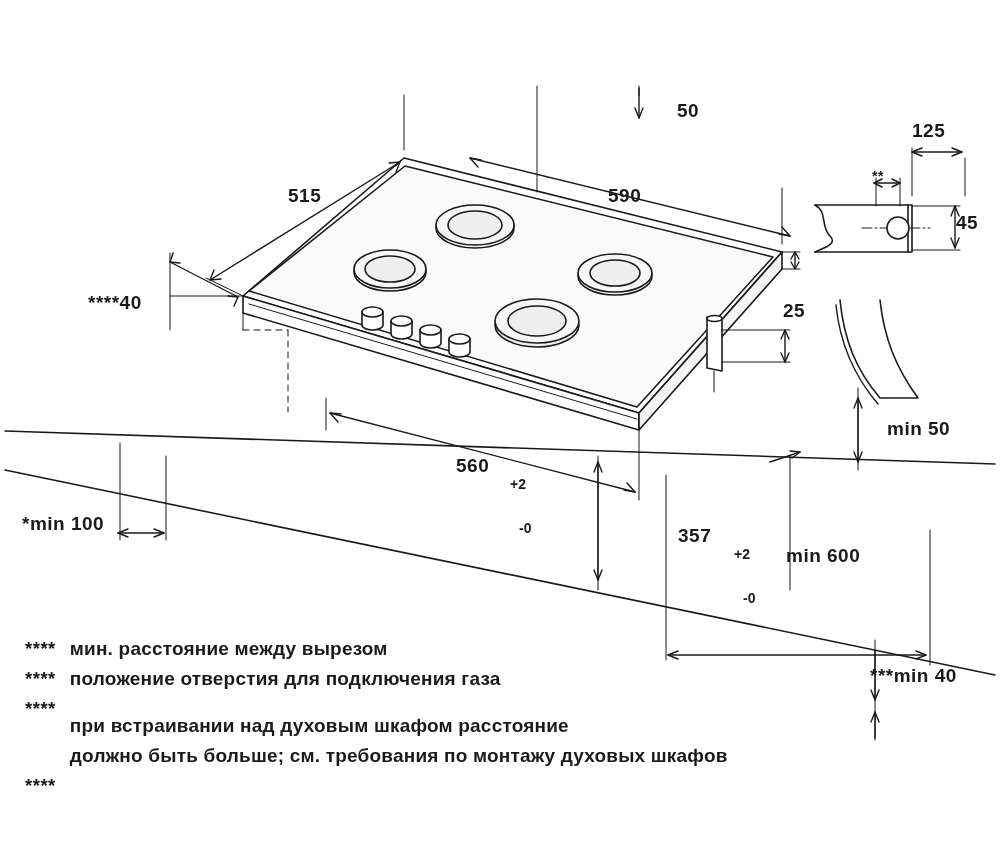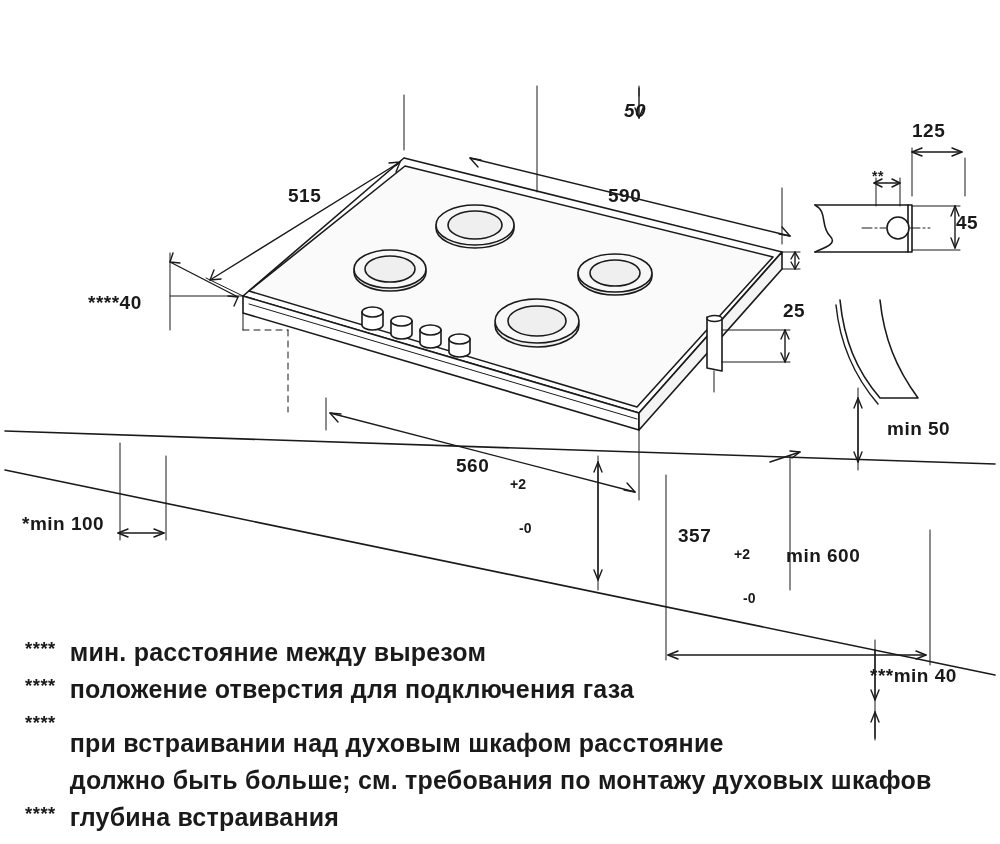--- a/index.html
+++ b/index.html
@@ -31,21 +31,21 @@
     font-weight: bold;
     color: #1a1a1a;
     white-space: pre;
     letter-spacing: 0.5px;
   }
   .lbl.small {
     font-size: 14px;
   }
   .lbl.note {
     font-weight: bold;
-    font-size: 25px;
+    font-size: 19px;
     letter-spacing: 0.2px;
   }
   .lbl.stars {
     font-weight: bold;
     font-size: 18.5px;
   }
   .tolerance {
     position: absolute;
     font-family: "Liberation Sans", sans-serif;
     font-size: 14px;
@@ -248,21 +248,21 @@
         <path d="M910 228 L930 228" stroke-width="1" stroke-dasharray="10 3 2 3"></path>
 
         <path d="M840 300 C844 340 856 370 880 398 L918 398 C896 368 884 338 880 300" fill="#ffffff"></path>
         <path d="M836 305 C840 345 854 376 878 404" stroke-width="1.4"></path>
       </g>
 
     </g>
   </svg>
 
   <div class="lbl" style="left:288px; top:185px;">515</div>
-  <div class="lbl" style="left:624px; top:100px;font-style:italic;">50</div>
+  <div class="lbl" style="left:677px; top:100px;">50</div>
   <div class="lbl" style="left:608px; top:185px;">590</div>
   <div class="lbl" style="left:88px; top:267px;margin-top:25px;">****40</div>
   <div class="lbl" style="left:783px; top:300px;">25</div>
 
   <div class="lbl" style="left:456px; top:455px;">560</div>
   <div class="tolerance" style="left:510px; top:448px;">
     <div>+2</div>
     <div style="margin-left:9px;">-0</div>
   </div>
 
@@ -298,18 +298,17 @@
     <div style="display:flex; gap:14px; align-items:flex-start; margin-top:8px;">
       <div class="lbl stars" style="position:static;">****</div>
       <div style="position:static;">
         <div class="lbl note" style="position:static;margin-top:17px;">при встраивании над духовым шкафом расстояние</div>
         <div class="lbl note" style="position:static; margin-top:8px;">должно быть больше; см. требования по монтажу духовых шкафов</div>
       </div>
     </div>
 
     <div style="display:flex; gap:14px; align-items:flex-start; margin-top:8px;">
       <div class="lbl stars" style="position:static;">****</div>
-      <div class="lbl note" style="position:static;">глубина встраивания</div>
     </div>
 
   </div>
 
 </div>
 
 </body></html>

